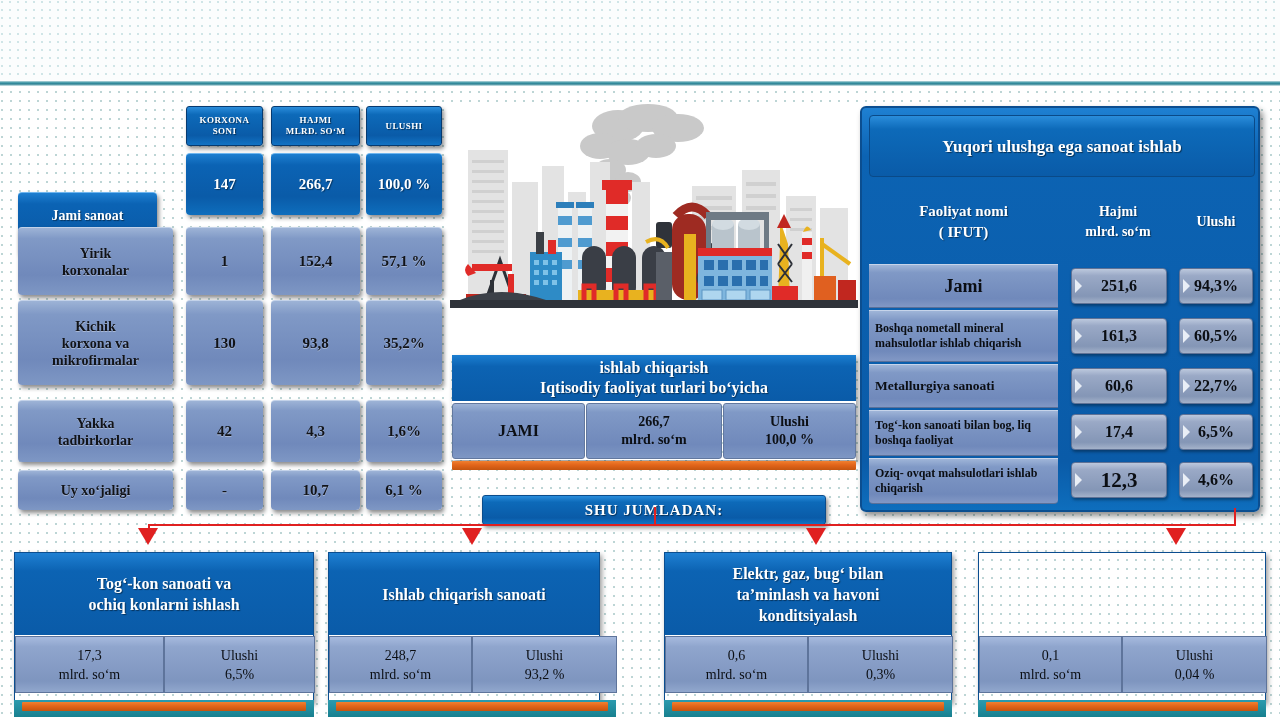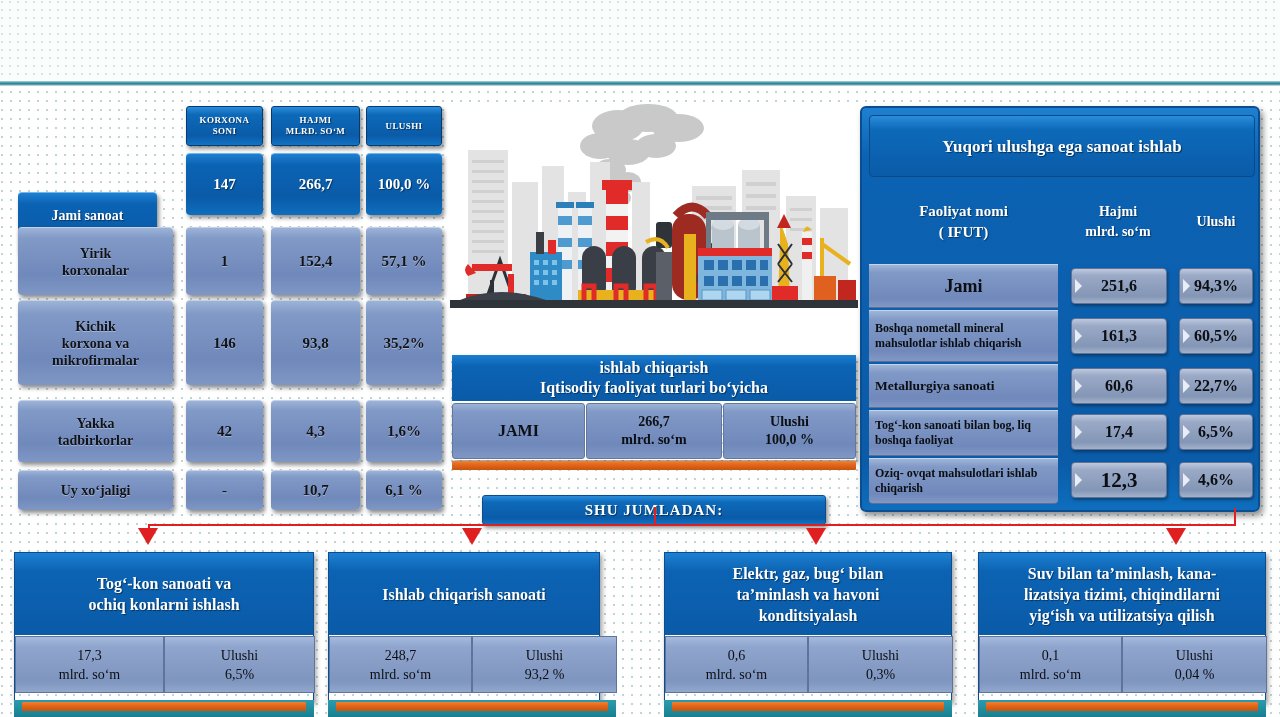--- a/index.html
+++ b/index.html
@@ -298,21 +298,21 @@
 </div>
 <div class="cell-light lt-val" style="left:186px; top:227px; width:77px; height:68px;">1</div>
 <div class="cell-light lt-val" style="left:271px; top:227px; width:89px; height:68px;">152,4</div>
 <div class="cell-light lt-val" style="left:366px; top:227px; width:76px; height:68px;">57,1 %</div>
 
 <div class="cell-light lt-rowlabel" style="left:18px; top:300px; width:155px; height:85px; flex-direction:column;">
   <span>Kichik</span>
   <span>korxona va</span>
   <span>mikrofirmalar</span>
 </div>
-<div class="cell-light lt-val" style="left:186px; top:300px; width:77px; height:85px;">146</div>
+<div class="cell-light lt-val" style="left:186px; top:300px; width:77px; height:85px;">130</div>
 <div class="cell-light lt-val" style="left:271px; top:300px; width:89px; height:85px;">93,8</div>
 <div class="cell-light lt-val" style="left:366px; top:300px; width:76px; height:85px;">35,2%</div>
 
 <div class="cell-light lt-rowlabel" style="left:18px; top:400px; width:155px; height:62px; flex-direction:column;">
   <span>Yakka</span>
   <span>tadbirkorlar</span>
 </div>
 <div class="cell-light lt-val" style="left:186px; top:400px; width:77px; height:62px;">42</div>
 <div class="cell-light lt-val" style="left:271px; top:400px; width:89px; height:62px;">4,3</div>
 <div class="cell-light lt-val" style="left:366px; top:400px; width:76px; height:62px;">1,6%</div>
@@ -640,27 +640,20 @@
     <div>
       <div>Ulushi</div>
       <div>0,3%</div>
     </div>
   </div>
 </div>
 <div class="teal-strip" style="left:664px; width:288px;"></div>
 <div class="orange-bar" style="left:672px; top:702px; width:272px; height:9px;"></div>
 
 <div class="bcard" style="left:978px; width:288px;">
-  <div class="bcard-title">
-    <div>
-      <div>Suv bilan ta’minlash, kana-</div>
-      <div>lizatsiya tizimi, chiqindilarni</div>
-      <div>yig‘ish va utilizatsiya  qilish</div>
-    </div>
-  </div>
   <div class="bcard-val" style="left:0; width:143px;">
     <div>
       <div>0,1</div>
       <div>mlrd.  so‘m</div>
     </div>
   </div>
   <div class="bcard-val" style="left:143px; width:145px;">
     <div>
       <div>Ulushi</div>
       <div>0,04 %</div>

